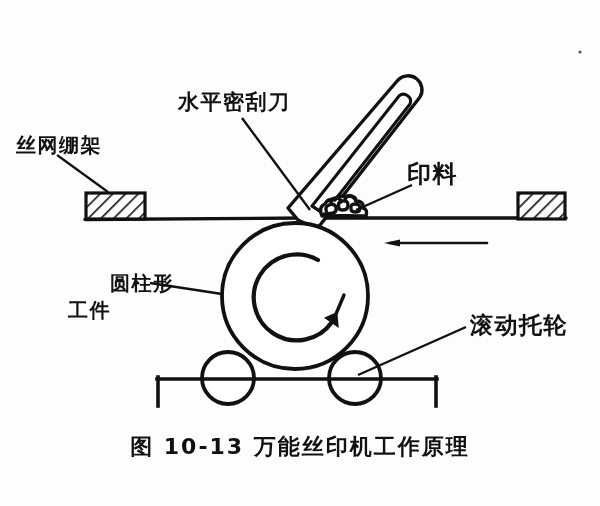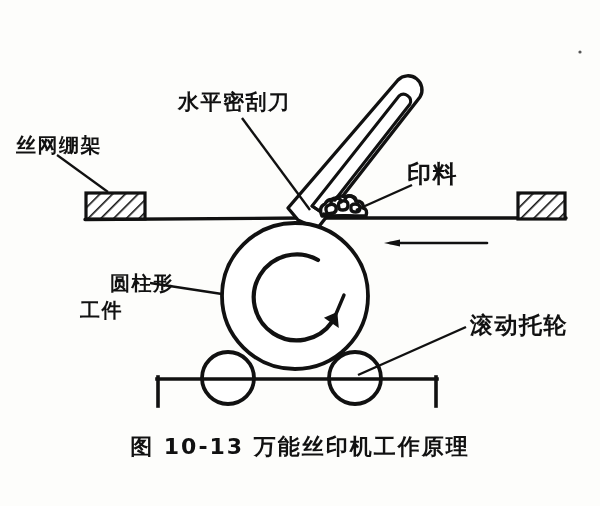--- a/index.html
+++ b/index.html
@@ -50,21 +50,21 @@
     top: 158px;
     font-size: 24px;
   }
   #label-workpiece-l1 {
     left: 66px;
     top: 270px;
     font-size: 20px;
     margin-left: 44px;
   }
   #label-workpiece-l2 {
-    left: 80px;
+    left: 68px;
     top: 297px;
     font-size: 20px;
   }
   #label-roller {
     left: 470px;
     top: 310px;
     font-size: 23px;
   }
   #figure-caption {
     position: absolute;

